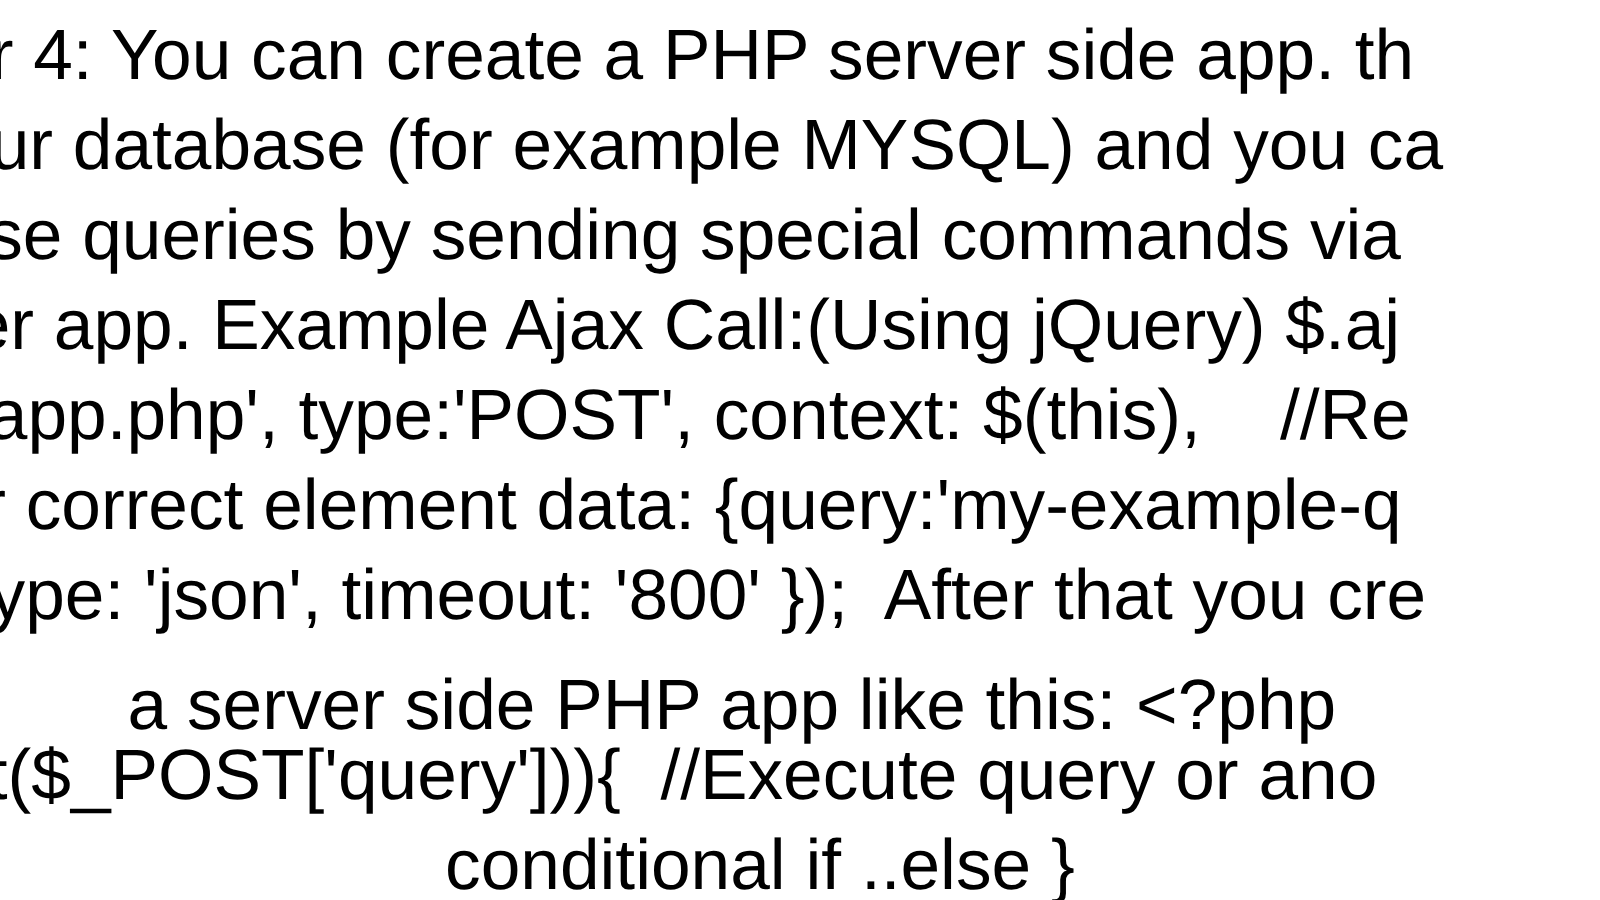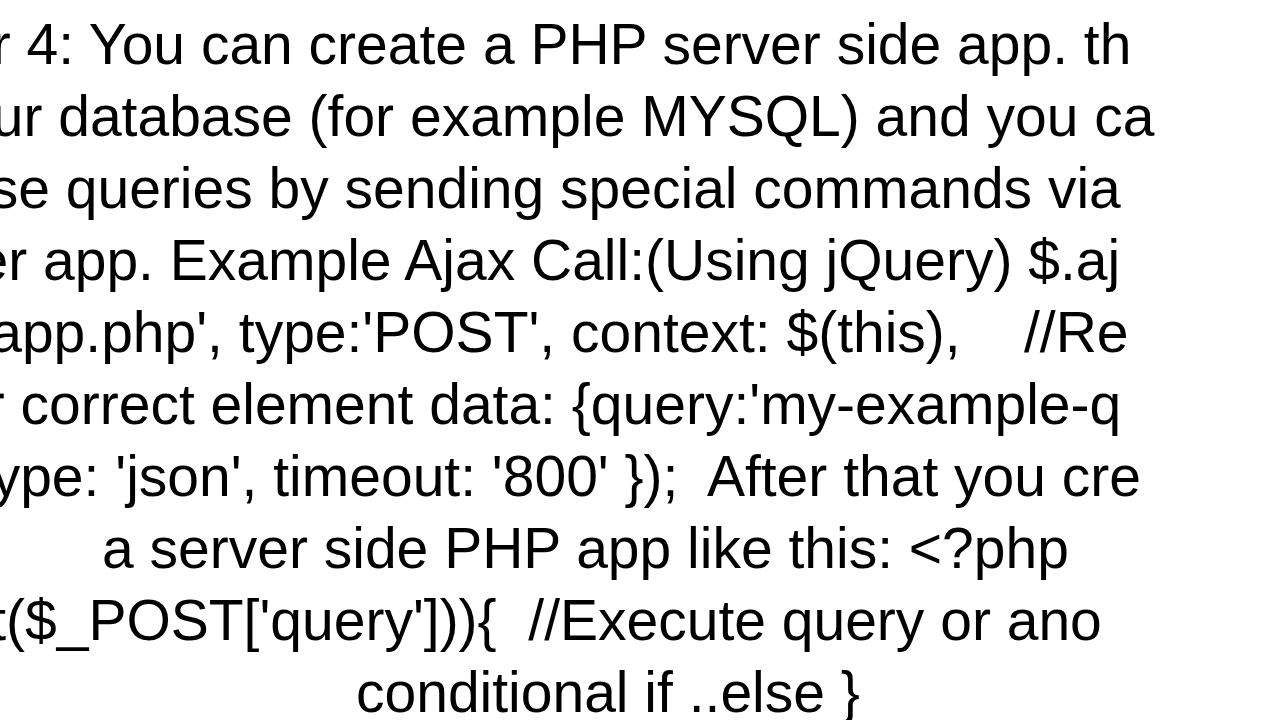--- a/index.html
+++ b/index.html
@@ -34,17 +34,17 @@
 
 <div class="viewport">
   <div class="text-block">
     <span class="line" style="position:absolute;left:-40px;top:8px;">er 4: You can create a PHP server side app. th</span>
     <span class="line" style="position:absolute;left:-40px;top:80px;">our database (for example MYSQL) and you ca</span>
     <span class="line" style="position:absolute;left:-42px;top:152px;">ase queries by sending special commands via </span>
     <span class="line" style="position:absolute;left:-52px;top:224px;">ver app. Example Ajax Call:(Using jQuery) $.aj</span>
     <span class="line" style="position:absolute;left:-70px;top:296px;">nyapp.php', type:'POST', context: $(this),    //Re</span>
     <span class="line" style="position:absolute;left:-46px;top:368px;">ur correct element data: {query:'my-example-q</span>
     <span class="line" style="position:absolute;left:-40px;top:440px;">Type: 'json', timeout: '800' });  After that you cre</span>
-    <span class="line" style="position:absolute;left:102px;top:512px;text-align:right;">a server side PHP app like this: &lt;?php</span>
+    <span class="line" style="position:absolute;left:102px;top:528px;text-align:right;">a server side PHP app like this: &lt;?php</span>
     <span class="line" style="position:absolute;left:-70px;top:584px;">set($_POST['query'])){  //Execute query or ano</span>
     <span class="line" style="position:absolute;left:356px;top:656px;">conditional if ..else }</span>
   </div>
 </div>
 
 </body></html>

